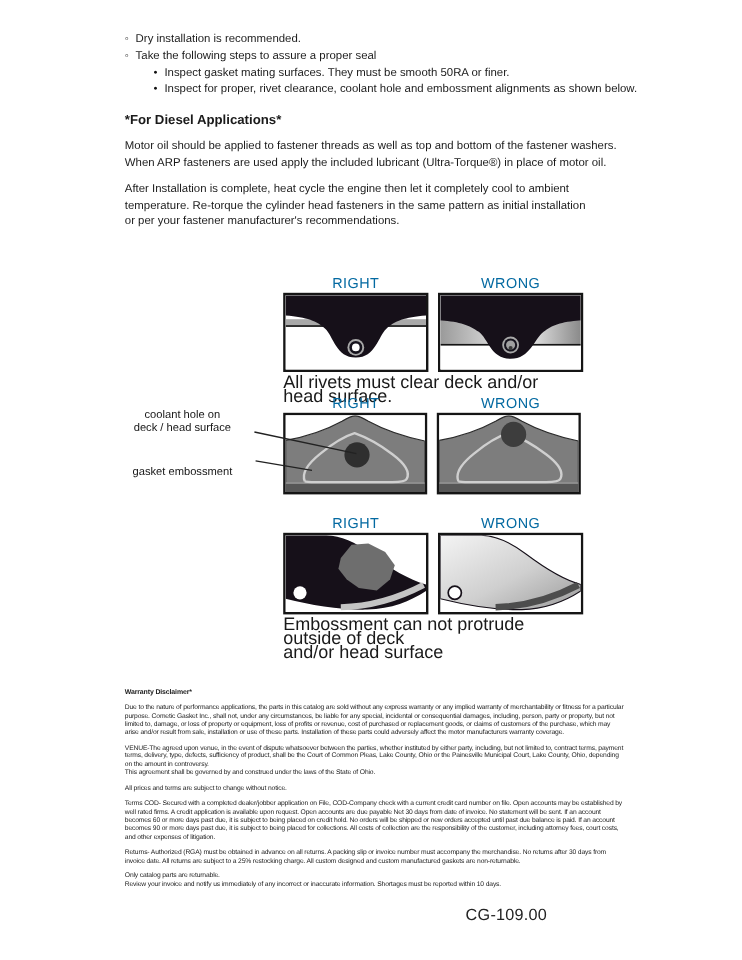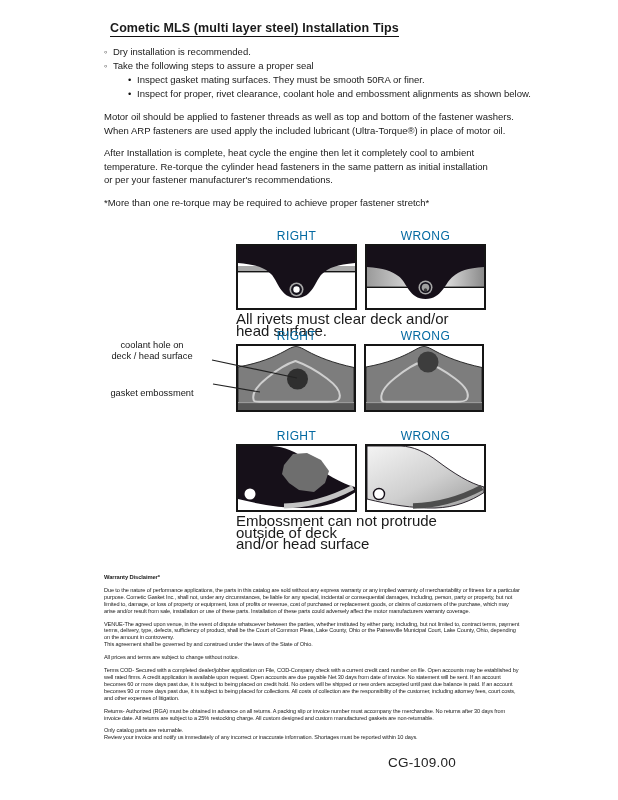--- a/index.html
+++ b/index.html
@@ -40,35 +40,34 @@
   #disclaimer{left:104px;top:574px;width:416px;font-size:5.6px;line-height:6.9px;letter-spacing:-0.02em;color:#222;}
   #disclaimer .dhead{font-weight:bold;font-size:5.8px;}
   #disclaimer .dpara{margin-top:6px;}
 
   .page-code{left:388px;top:755px;font-size:13.5px;color:#232323;letter-spacing:.2px;}
 </style>
 </head>
 <body>
 
 <div class="abs" id="main-text">
-  <span class="doc-title">Cometic MLS (multi layer steel) Installation Tips</span>
 
   <div class="bullets">
     <div class="bullet">Dry installation is recommended.</div>
     <div class="bullet">Take the following steps to assure a proper seal</div>
     <div class="sub-bullet">Inspect gasket mating surfaces.  They must be smooth 50RA or finer.</div>
     <div class="sub-bullet">Inspect for proper, rivet clearance, coolant hole and embossment alignments as shown below.</div>
   </div>
 
+  <div class="diesel-heading">*For Diesel Applications*</div>
   <div class="para preline">Motor oil should be applied to fastener threads as well as top and bottom of the fastener washers.
 When ARP fasteners are used apply the included lubricant (Ultra-Torque®) in place of motor oil.</div>
   <div class="para preline">After Installation is complete, heat cycle the engine then let it completely cool to ambient
 temperature. Re-torque the cylinder head fasteners in the same pattern as initial installation
 or per your fastener manufacturer's recommendations.</div>
-  <div class="para">*More than one re-torque may be required to achieve proper fastener stretch*</div>
 </div>
 
 <div class="abs diagram-row" style="top:229px;">
   <div class="dr-labels">
     <span>RIGHT</span>
     <span>WRONG</span>
   </div>
   <div class="dr-imgs">
     <div class="frame">
       <svg width="117" height="62" viewBox="0 0 117 62">

